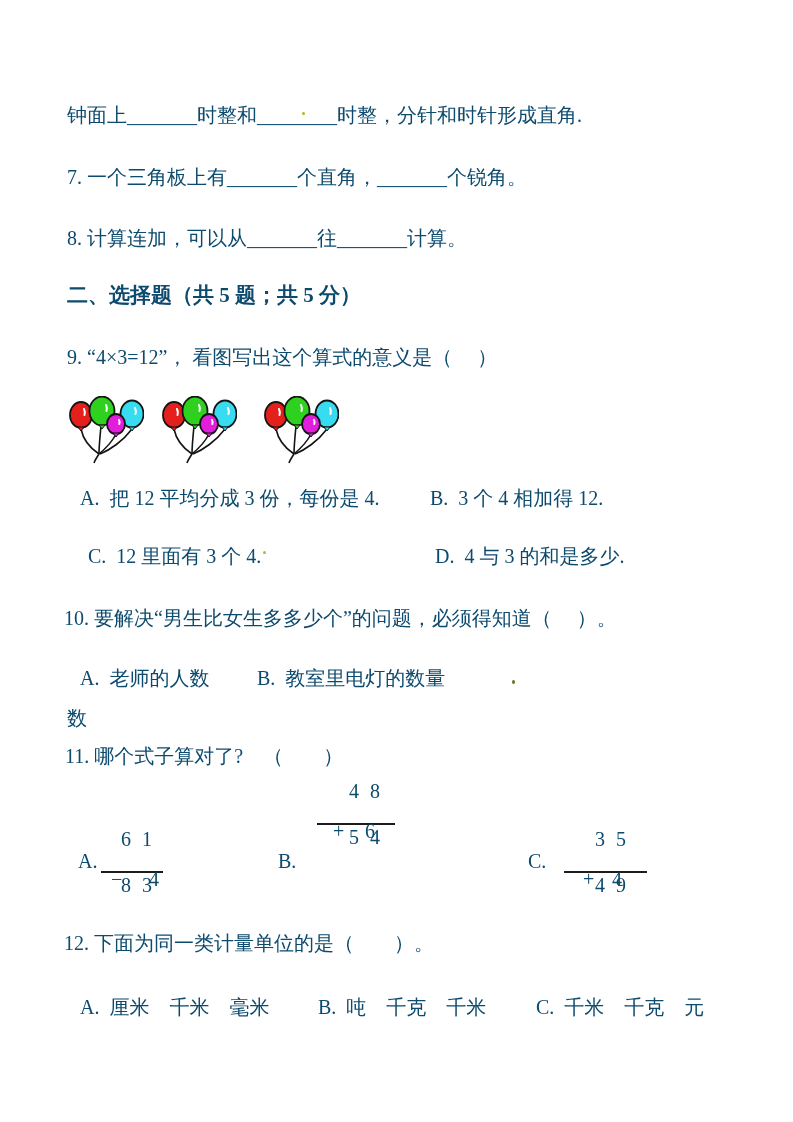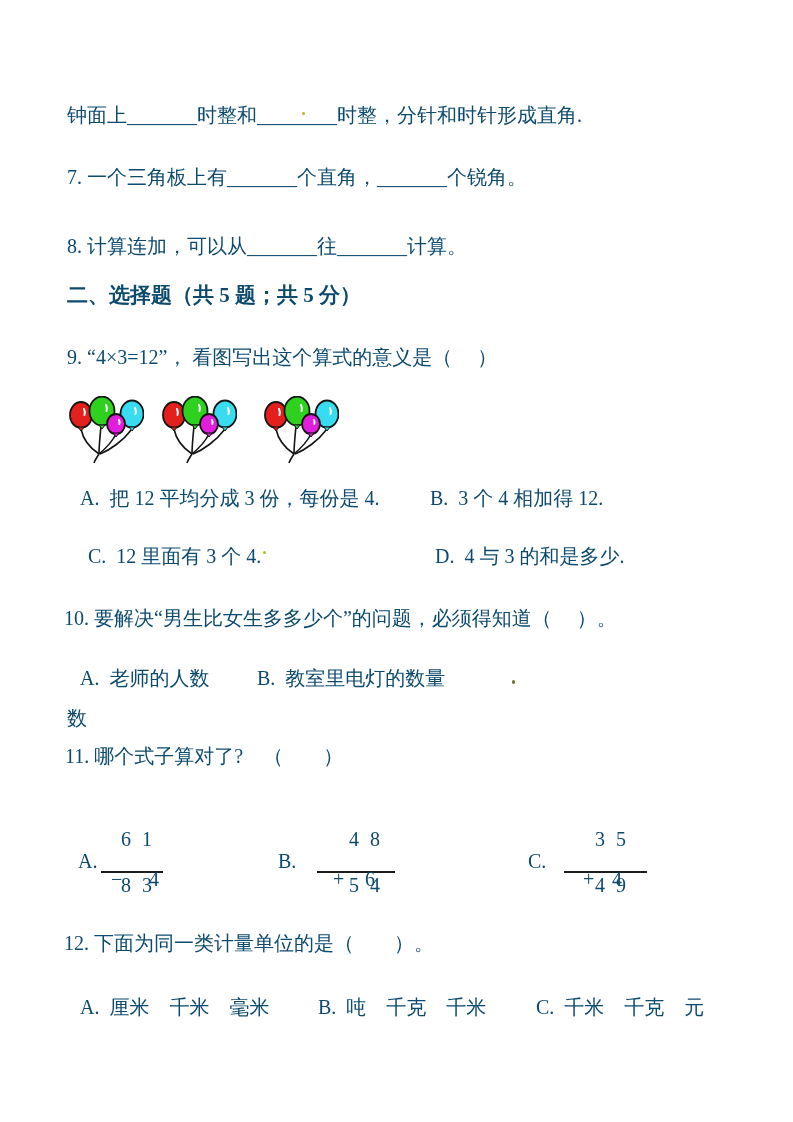--- a/index.html
+++ b/index.html
@@ -63,21 +63,21 @@
 </head>
 <body>
 
 <div class="page">
 
   <div class="line" style="left:67px; top:103px;">钟面上_______时整和________时整，分针和时针形成直角.</div>
   <div class="stray stray-1"></div>
 
   <div class="line" style="left:67px; top:165px;">7. 一个三角板上有_______个直角，_______个锐角。</div>
 
-  <div class="line" style="left:67px; top:226px;margin-top:8px;">8. 计算连加，可以从_______往_______计算。</div>
+  <div class="line" style="left:67px; top:226px;">8. 计算连加，可以从_______往_______计算。</div>
 
   <div class="line header-line" style="left:67px; top:283px;">二、选择题（共 5 题；共 5 分）</div>
 
   <div class="line" style="left:67px; top:345px;">9. “4×3=12”， 看图写出这个算式的意义是（　 ）</div>
 
   <svg class="balloon-svg" style="left:66px; top:396px;" width="78" height="68" viewBox="0 0 78 68">
     <g stroke="#141414" stroke-width="1.6" fill="none">
       <path d="M15,33 C17,43 24,52 33,58"></path>
       <path d="M35,30 C34,40 33,50 33,58"></path>
       <path d="M50,38 C46,46 39,53 33,58"></path>
@@ -166,21 +166,21 @@
   <div class="acol" style="left:101px; top:829px; width:62px; --pr:8px; --opl:10px;">
     <div class="arow">6 1</div>
     <div class="arow">
       <span class="aop">−</span><span class="aoperand">4</span>
     </div>
     <div class="aline"></div>
     <div class="arow">8 3</div>
   </div>
 
   <div class="arith-label" style="left:278px; top:851px;">B.</div>
-  <div class="acol" style="left:317px; top:829px; width:78px; --pr:12px; --opl:16px;">
+  <div class="acol" style="left:317px; top:781px; width:78px; --pr:12px; --opl:16px;">
     <div class="arow">4 8</div>
     <div class="arow">
       <span class="aop">+</span><span class="aoperand">6</span>
     </div>
     <div class="aline"></div>
     <div class="arow">5 4</div>
   </div>
 
   <div class="arith-label" style="left:528px; top:851px;">C.</div>
   <div class="acol" style="left:564px; top:829px; width:83px; --pr:18px; --opl:19px;">

